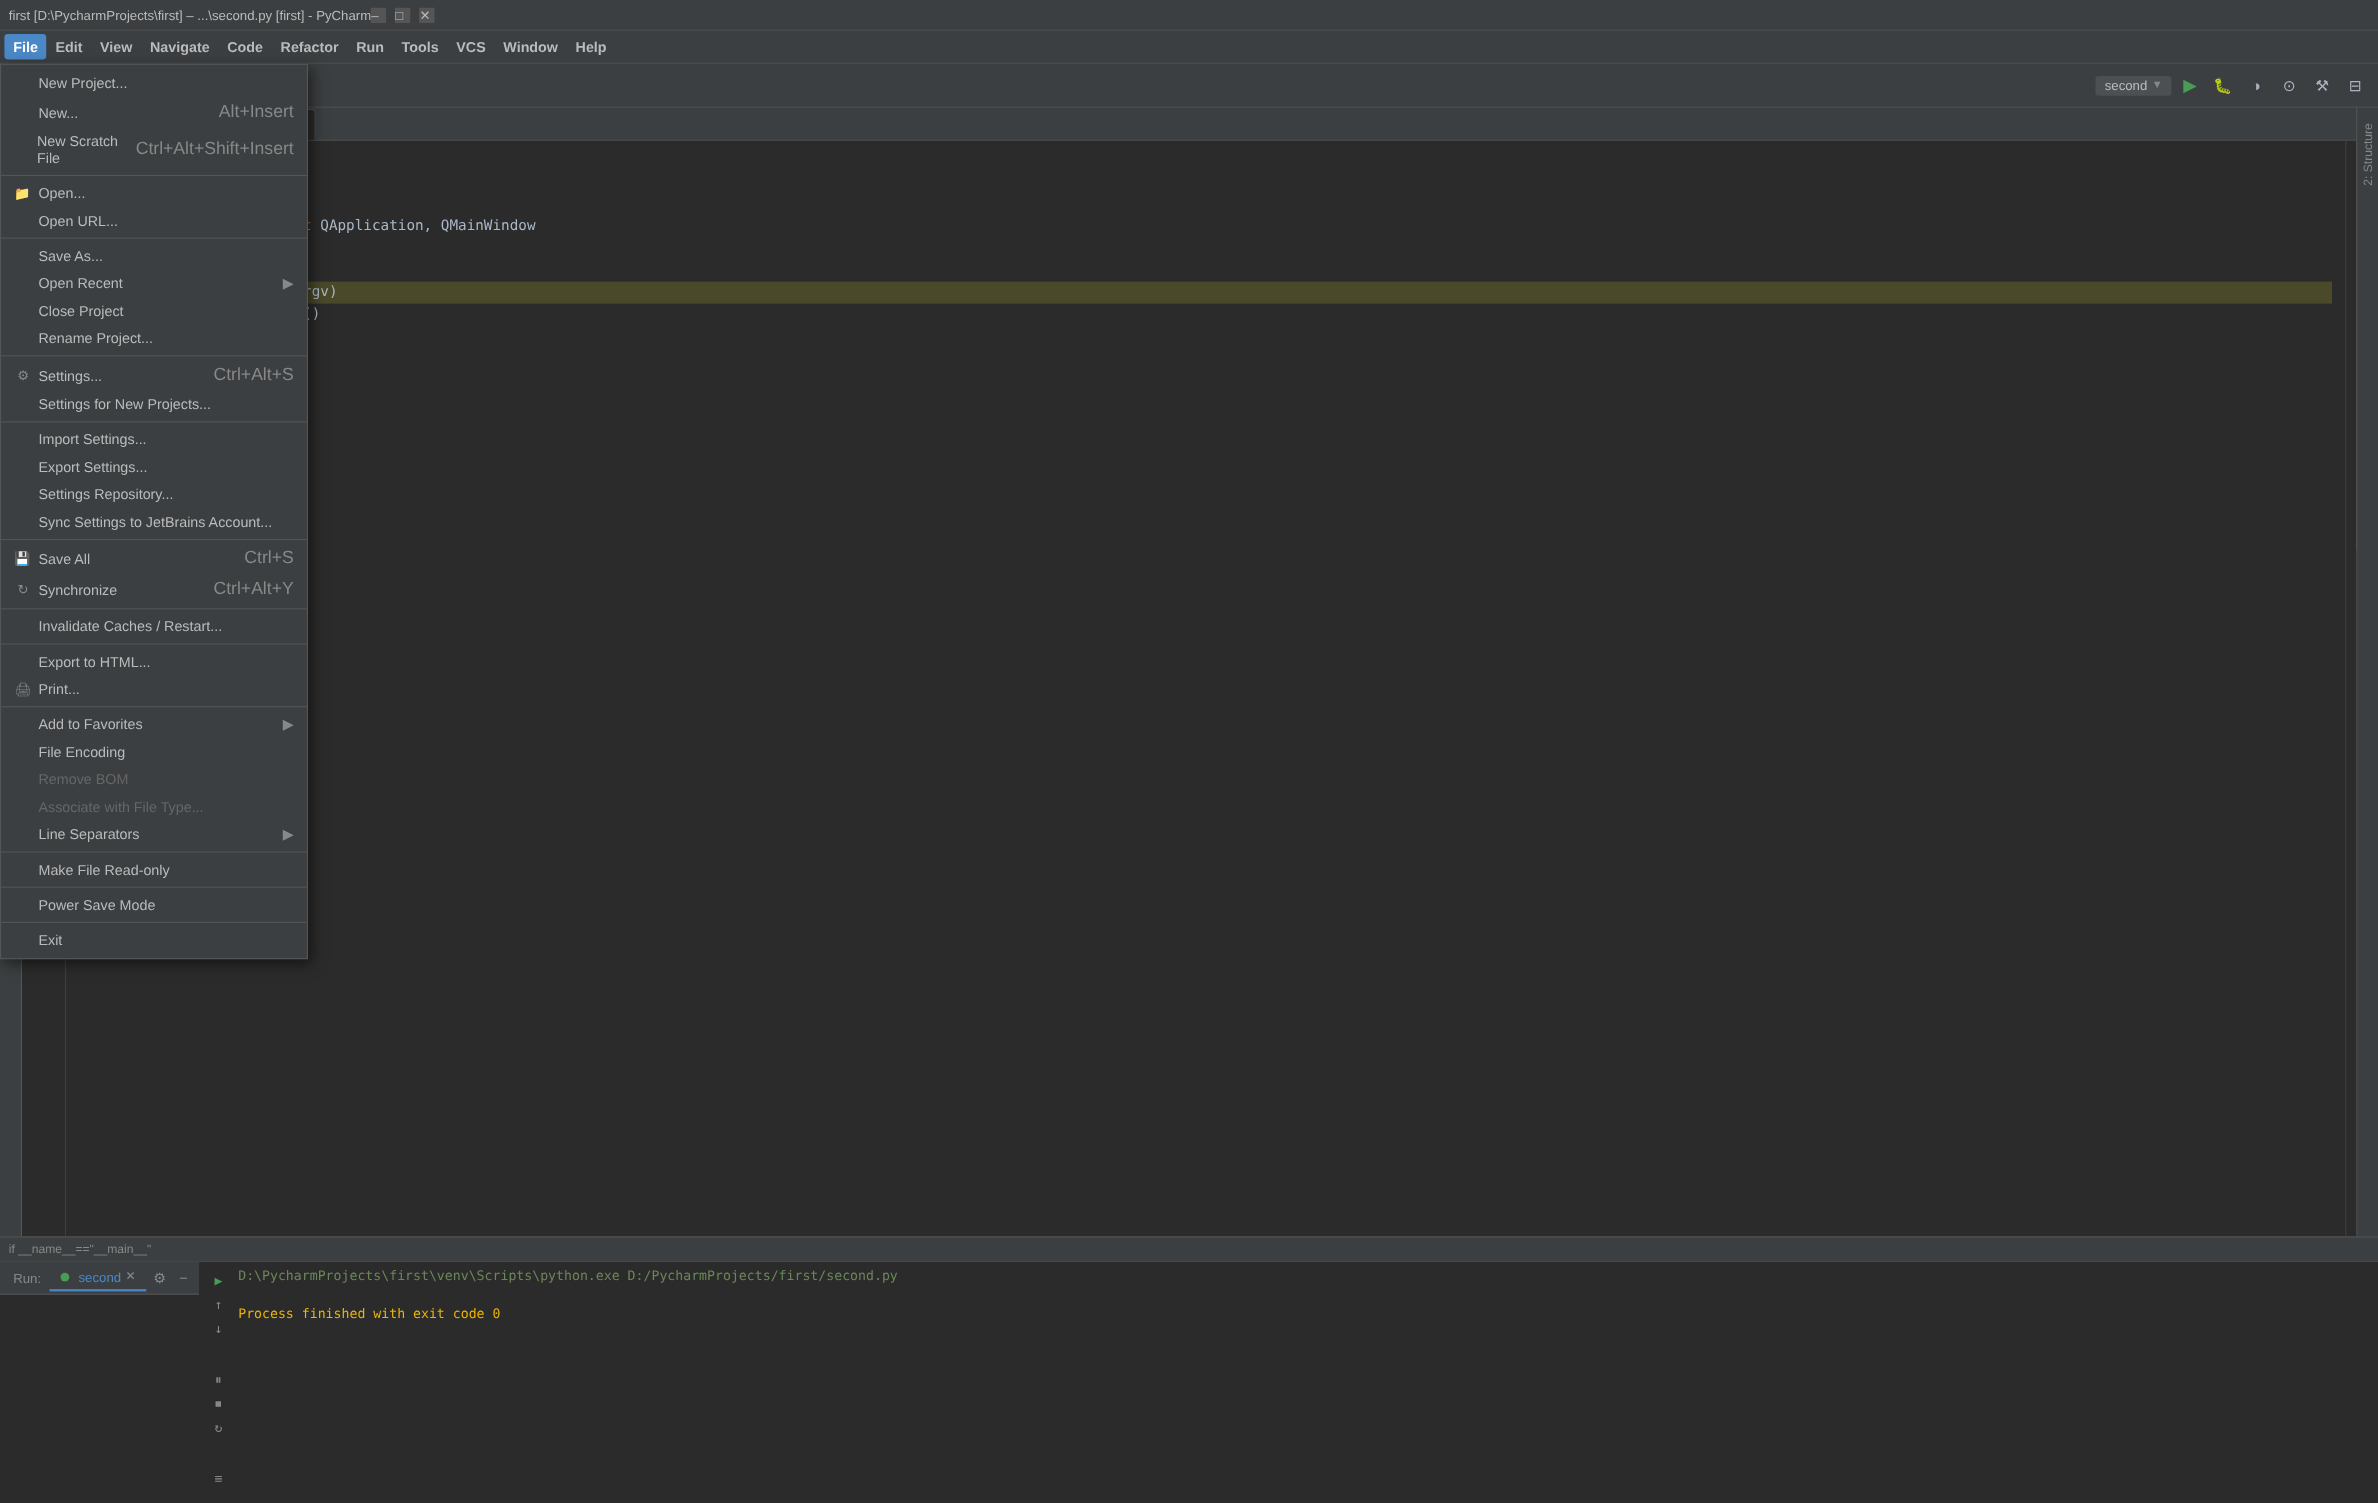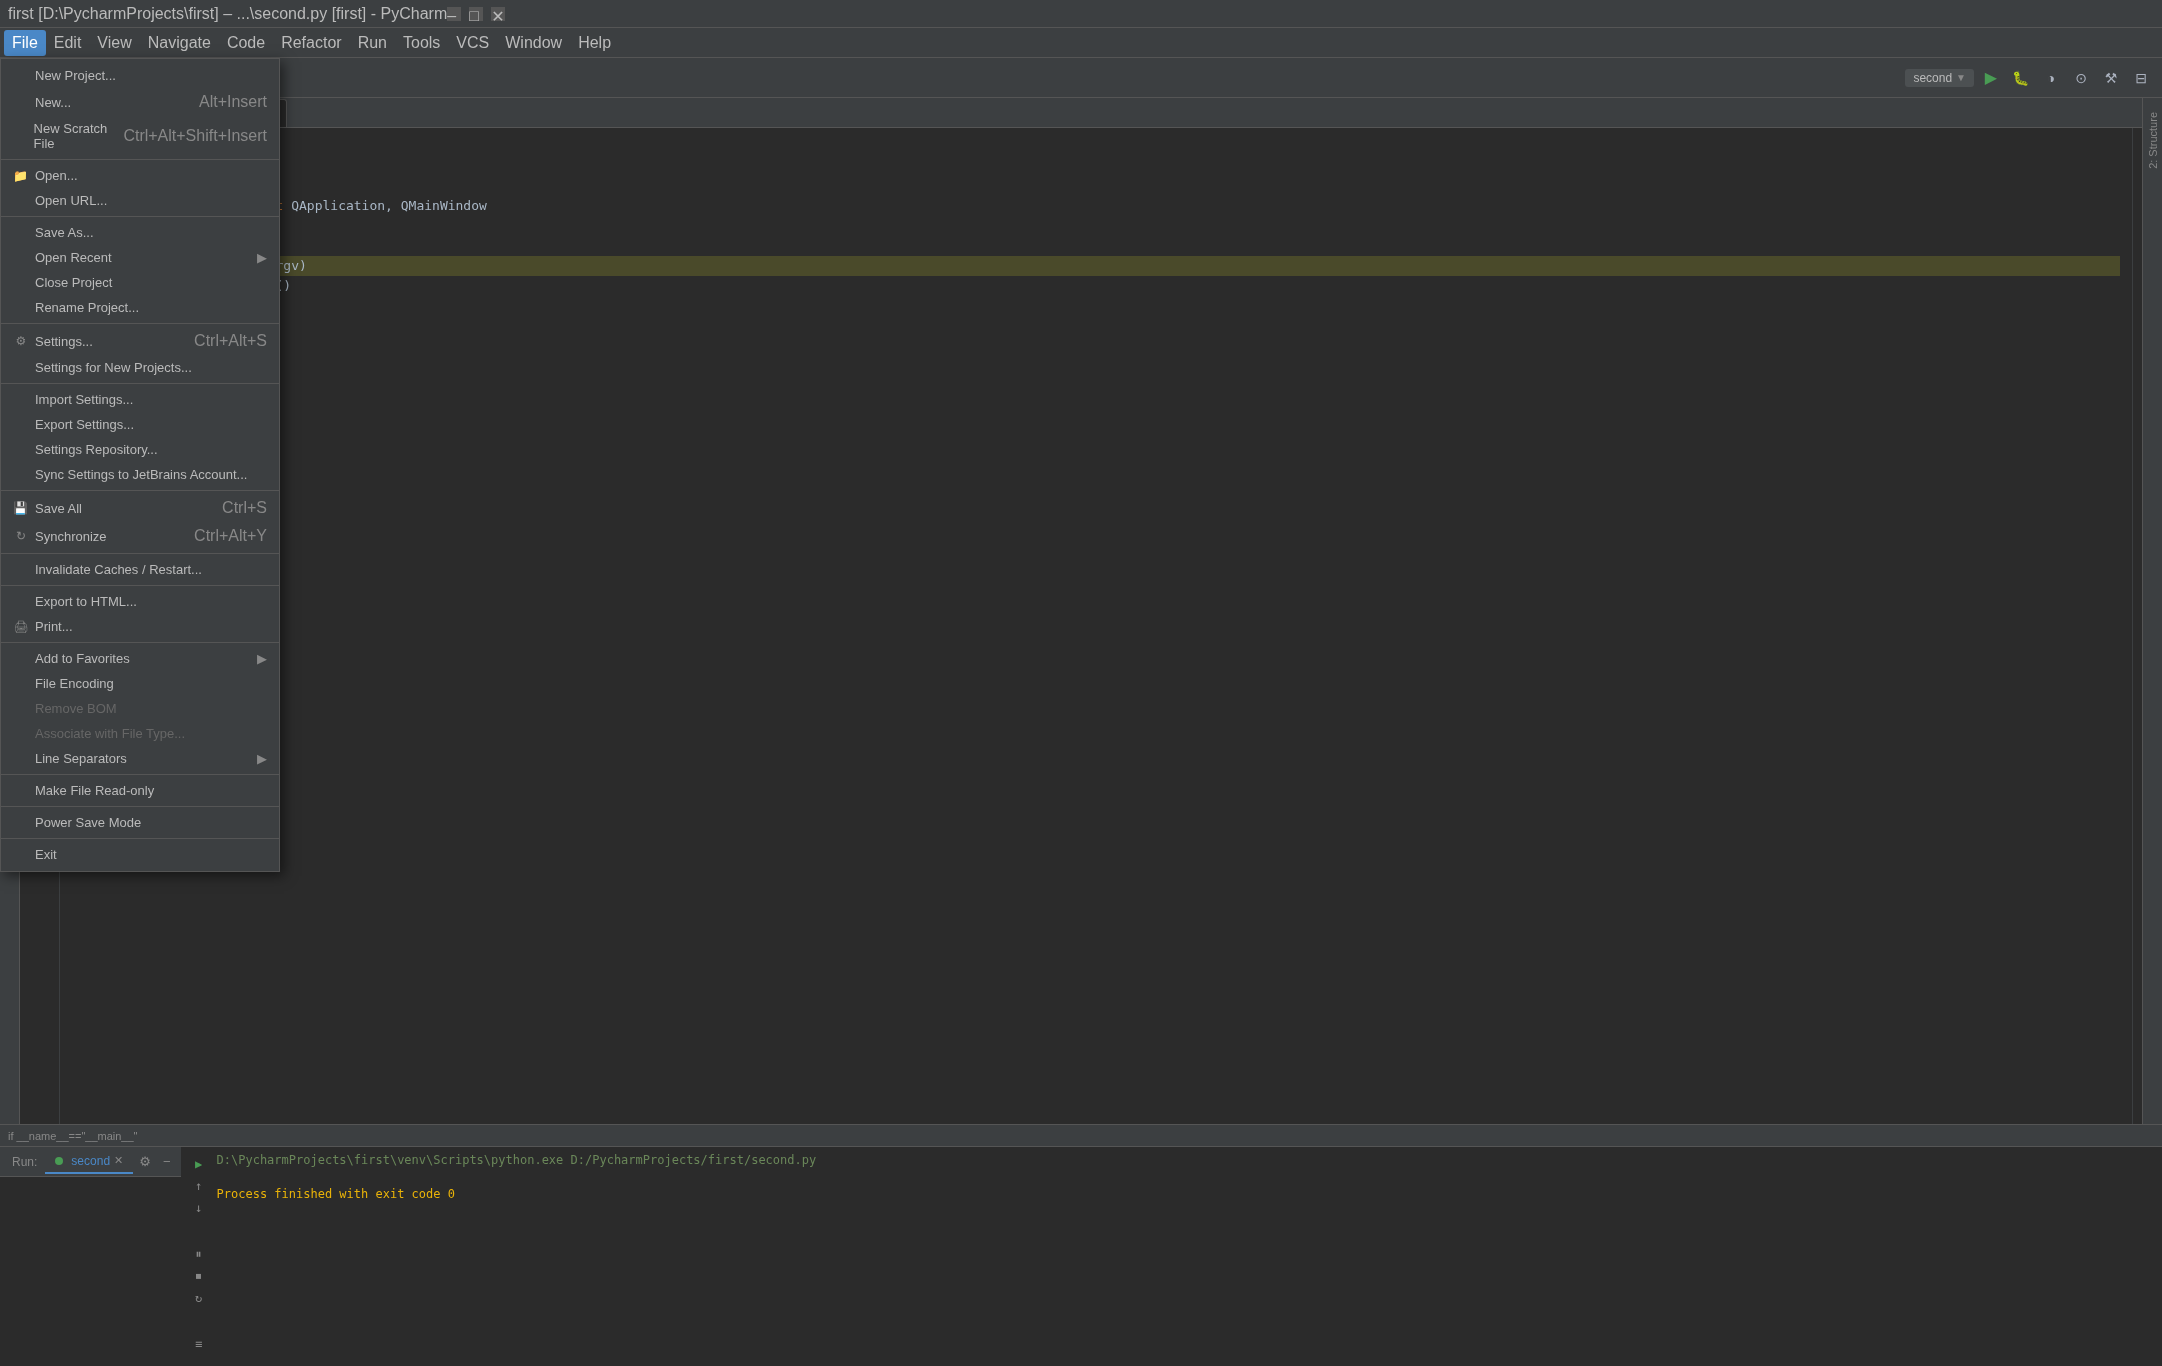--- a/index.html
+++ b/index.html
@@ -14,21 +14,21 @@
       position: relative;
     }
 
     
     .title-bar {
       background: #3c3f41;
       height: 28px;
       display: flex;
       align-items: center;
       padding: 0 8px;
-      font-size: 16px;
+      font-size: 12px;
       color: #bbbbbb;
       border-bottom: 1px solid #555;
     }
     .title-bar-controls { display: flex; gap: 8px; }
     .title-btn {
       width: 14px; height: 14px;
       background: #555;
       display: inline-block;
       cursor: pointer;
     }
@@ -39,22 +39,23 @@
       height: 30px;
       display: flex;
       align-items: center;
       padding: 0 4px;
       border-bottom: 1px solid #555;
     }
     .menu-item {
       padding: 4px 8px;
       cursor: pointer;
       color: #bbbbbb;
-      font-size: 16px;
+      font-size: 13px;
       border-radius: 3px;
+      font-weight: bold;
     }
     .menu-item.active { background: #4a88c7; color: #fff; }
 
     
     .toolbar {
       background: #3c3f41;
       height: 40px;
       display: flex;
       align-items: center;
       padding: 0 8px;

